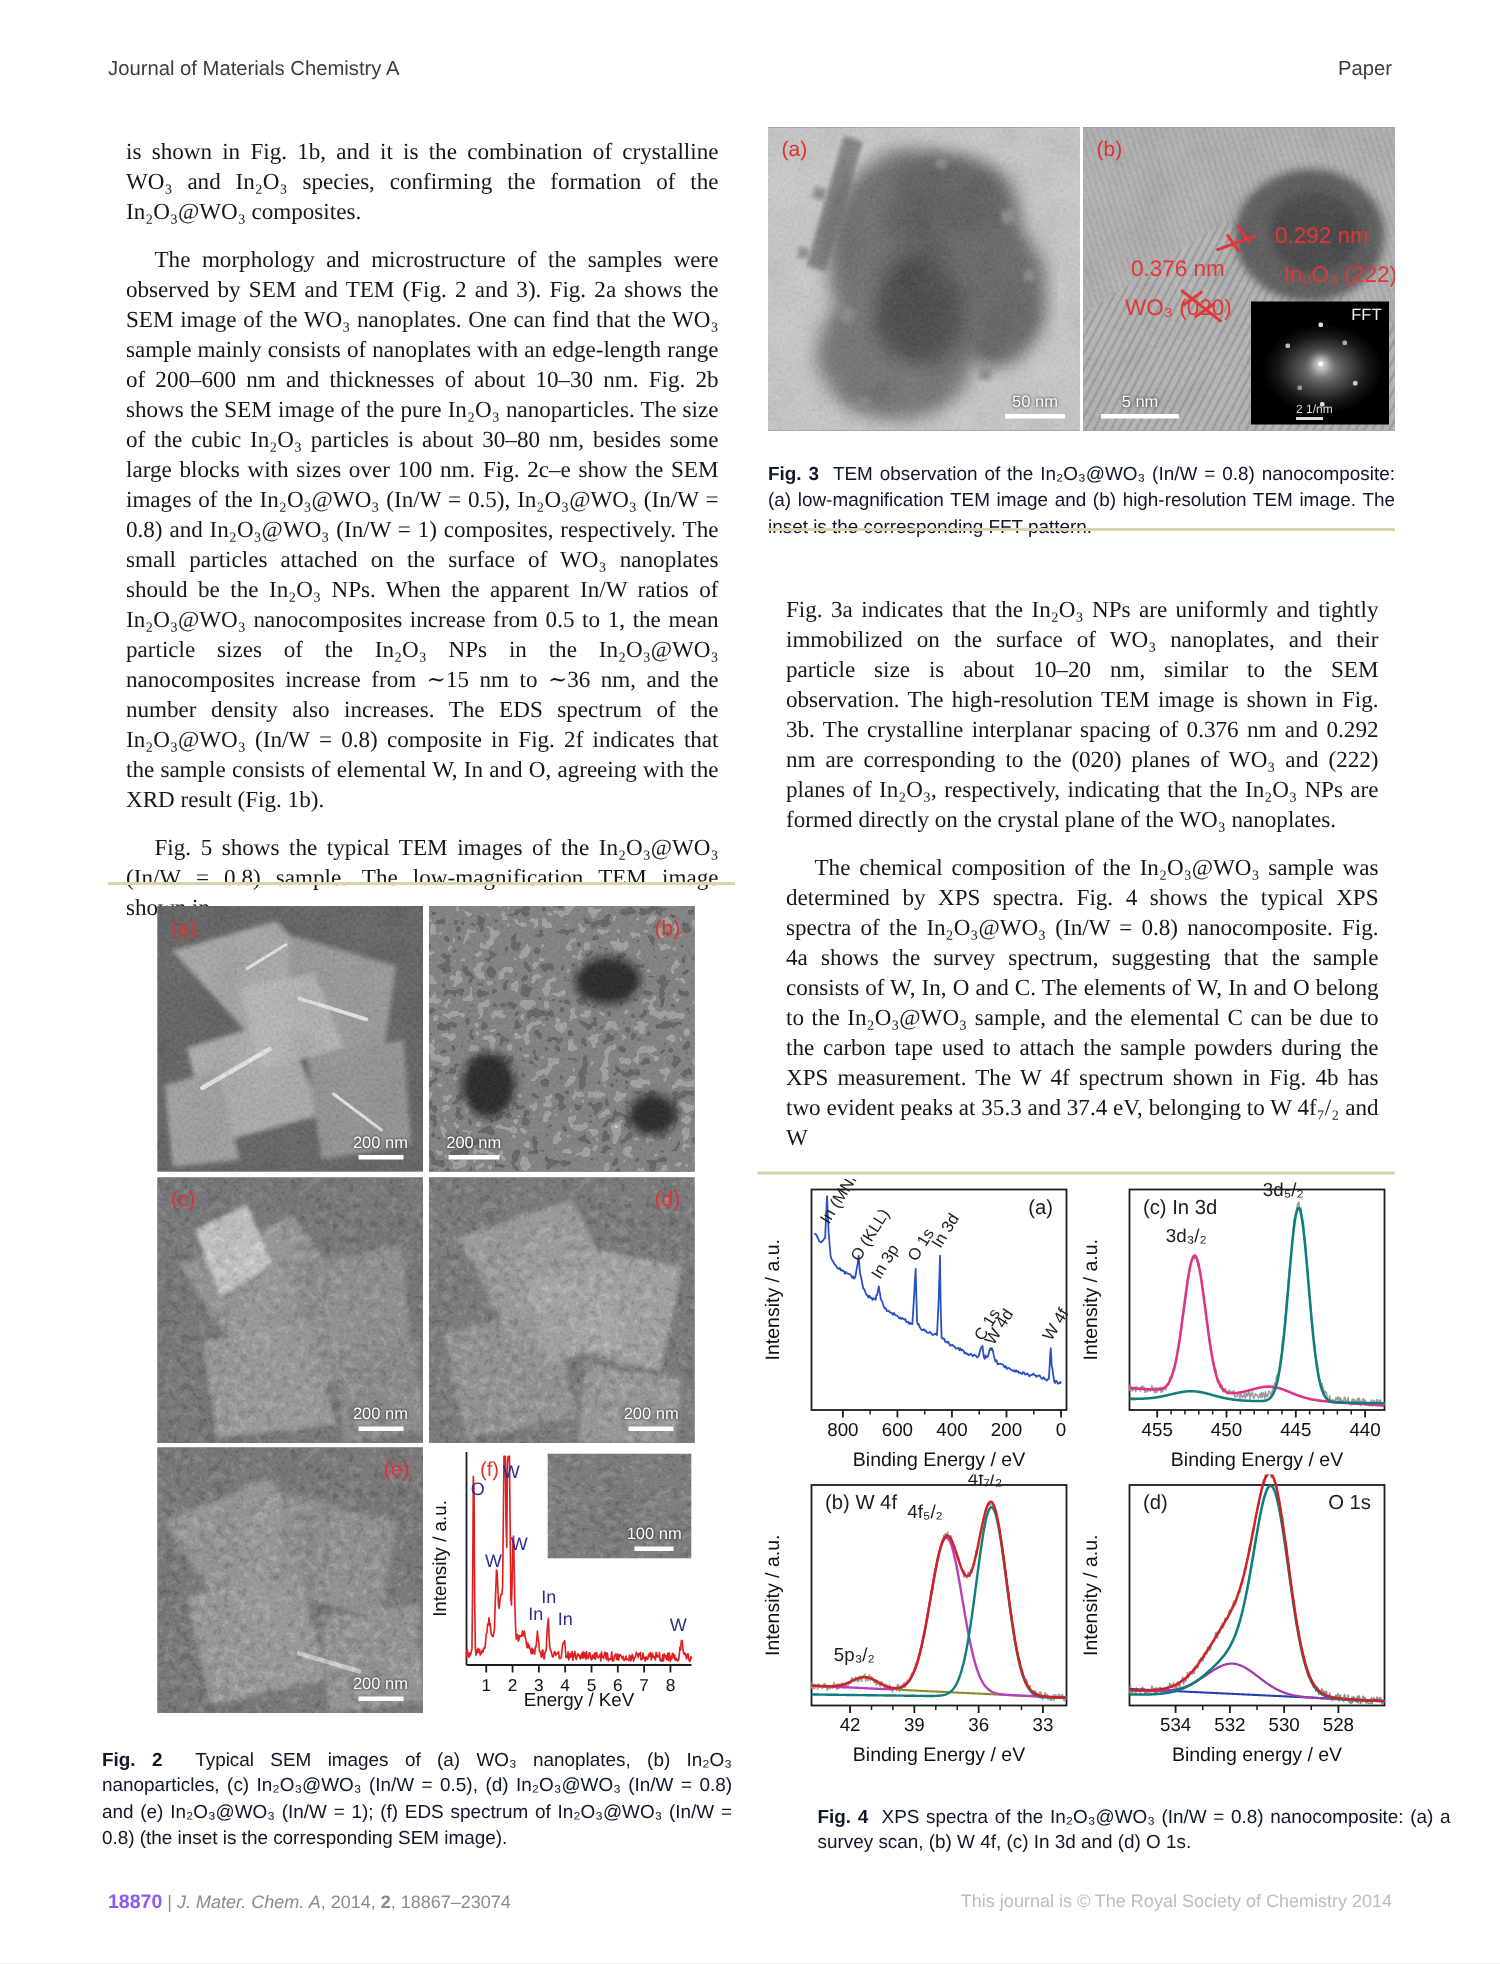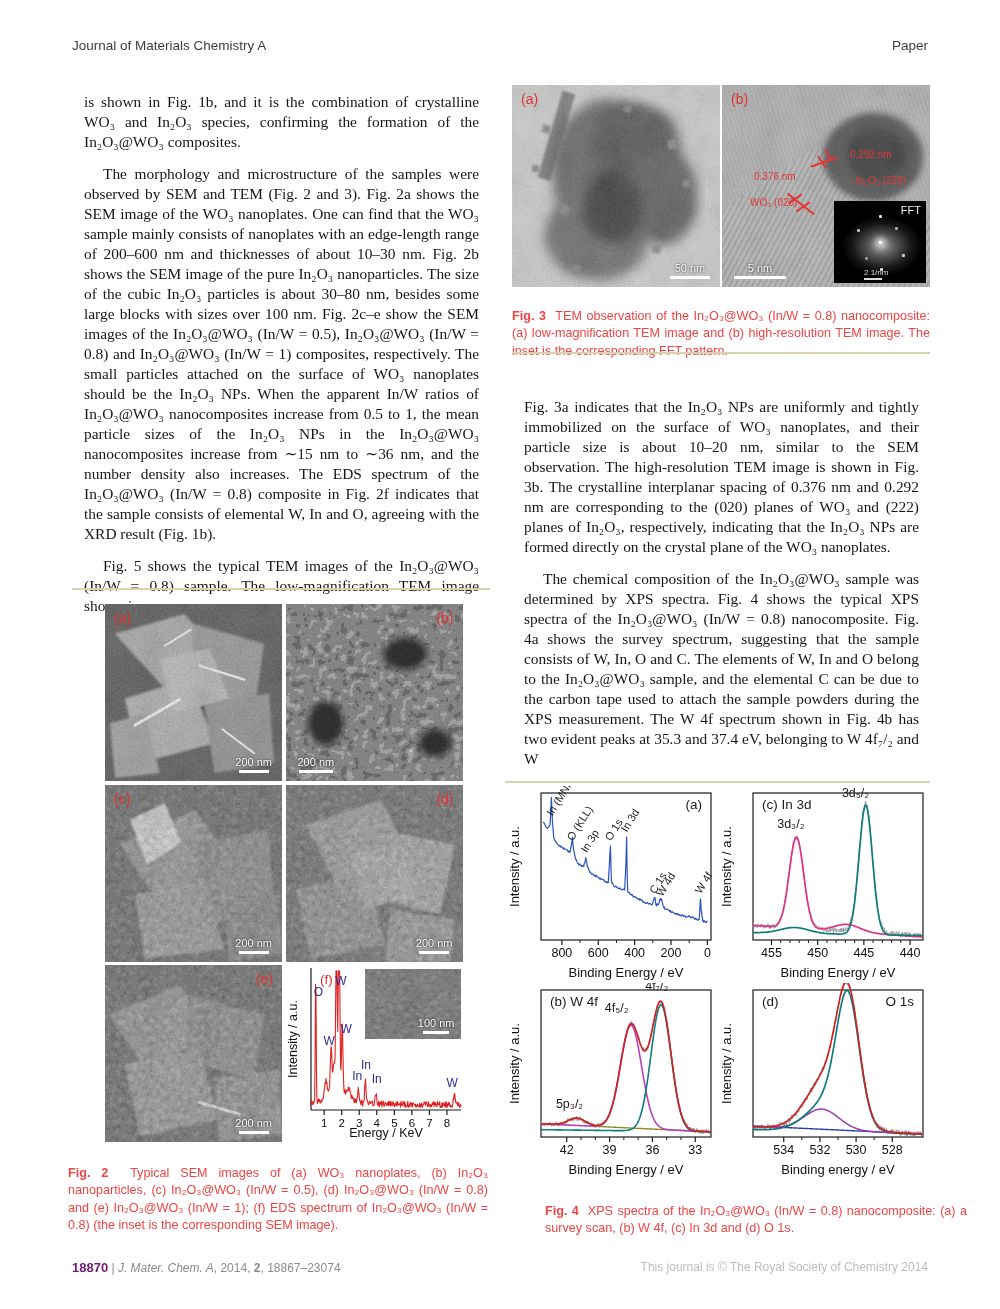--- a/index.html
+++ b/index.html
@@ -6,53 +6,53 @@
   .page{position:relative;width:1000px;height:1309px;background:#ffffff;margin:0 auto;
         font-family:"Liberation Serif","DejaVu Serif",serif;color:#161616;overflow:hidden;}
   .abs{position:absolute;}
   .sans{font-family:"Liberation Sans","DejaVu Sans",sans-serif;}
   .hdr{top:38px;font-size:13.5px;color:#3d3d3d;}
   .bodytext{width:419px;font-size:15.4px;line-height:20px;text-align:justify;}
   .bodytext p{margin:12px;}
   .bodytext p.ind{text-indent:19px;}
   .rule{height:2px;background:#d9d2ae;}
   .cap{font-family:"Liberation Sans","DejaVu Sans",sans-serif;font-size:12.6px;line-height:17.5px;
-       color:#ef4444;text-align:justify;}
+       color:#0f172a;text-align:justify;}
   .cap b{font-weight:bold;}
   .panel{position:relative;overflow:hidden;background:#444;}
   .panel>svg{position:absolute;left:0;top:0;width:100%;height:100%;}
   .pl{position:absolute;color:#e23030;font-family:"Liberation Sans",sans-serif;font-size:14px;}
   .tl{left:9px;top:6px;} .tr{right:9px;top:6px;} 
   .sb{position:absolute;text-align:center;}
   .sb span{display:block;color:#fff;font-family:"Liberation Sans",sans-serif;font-size:11px;text-shadow:0 0 2px #000;}
   .sb i{display:block;height:3px;background:#fff;margin:2px auto 0;}
   .br{right:10px;bottom:8px;} .bl{left:12px;bottom:8px;}
   .fig3wrap{left:512px;top:85px;width:418px;height:202px;display:flex;gap:2px;}
   .fig3wrap .panel{flex:1;}
-  .ann{position:absolute;color:#e23737;font-family:"Liberation Sans",sans-serif;font-size:10px;white-space:nowrap;padding-left:16px;}
+  .ann{position:absolute;color:#e23737;font-family:"Liberation Sans",sans-serif;font-size:15px;white-space:nowrap;padding-left:16px;}
   .mline{position:absolute;background:#e23737;}
   .fft{position:absolute;right:4px;bottom:4px;width:92px;height:82px;
        background:radial-gradient(ellipse 40px 30px at 52% 55%, #9c9c9c 0%, #565656 35%, #161616 75%, #000 100%);}
   .fft .ffttxt{position:absolute;right:5px;top:3px;color:#eee;font:11px "Liberation Sans",sans-serif;}
   .fft .dots{position:absolute;left:45px;top:40px;width:3px;height:3px;background:#fff;border-radius:1px;
        box-shadow:0 -26px 0 0 #ddd, 1px 27px 0 0 #ddd, -22px -12px 0 0 #bbb, 23px 13px 0 0 #ccc,
                   -14px 16px 0 0 #999, 16px -14px 0 0 #aaa, 0 0 6px 3px #e8e8e8;}
   .fft .fscale{position:absolute;left:20px;bottom:3px;color:#ddd;font:8px "Liberation Sans",sans-serif;margin-left:10px;}
   .fft .fscale i{display:block;height:2px;width:18px;background:#ddd;margin-top:1px;}
   .f2grid{left:105px;top:604px;width:358px;height:538px;display:grid;
           grid-template-columns:177px 177px;grid-template-rows:177px 177px 177px;gap:3.5px;}
   .chartcell{position:relative;background:#fff;}
   .edsinset{position:absolute;right:2px;top:4px;width:96px;height:70px;overflow:hidden;}
   .edsinset>svg{position:absolute;left:0;top:0;width:100%;height:100%;}
   .f4grid{left:508px;top:786px;width:424px;height:394px;display:grid;
           grid-template-columns:212px 212px;grid-template-rows:197px 197px;}
   .chartmount{position:relative;}
   .footer{top:1260px;left:72px;width:856px;display:flex;justify-content:space-between;
           font-family:"Liberation Sans","DejaVu Sans",sans-serif;font-size:12px;color:#8b8b8b;}
-  .footer .pg{font-weight:bold;color:#701a75;font-size:13px;}
+  .footer .pg{font-weight:bold;color:#8b5cf6;font-size:13px;}
   .footer .jn{font-style:italic;}
   .footer .vol{font-weight:bold;}
   .footer .right{color:#bdbdbd;}
 </style>
 </head>
 <body>
 
 <svg width="0" height="0" style="position:absolute" aria-hidden="true">
  <defs>
   <filter id="grain">

